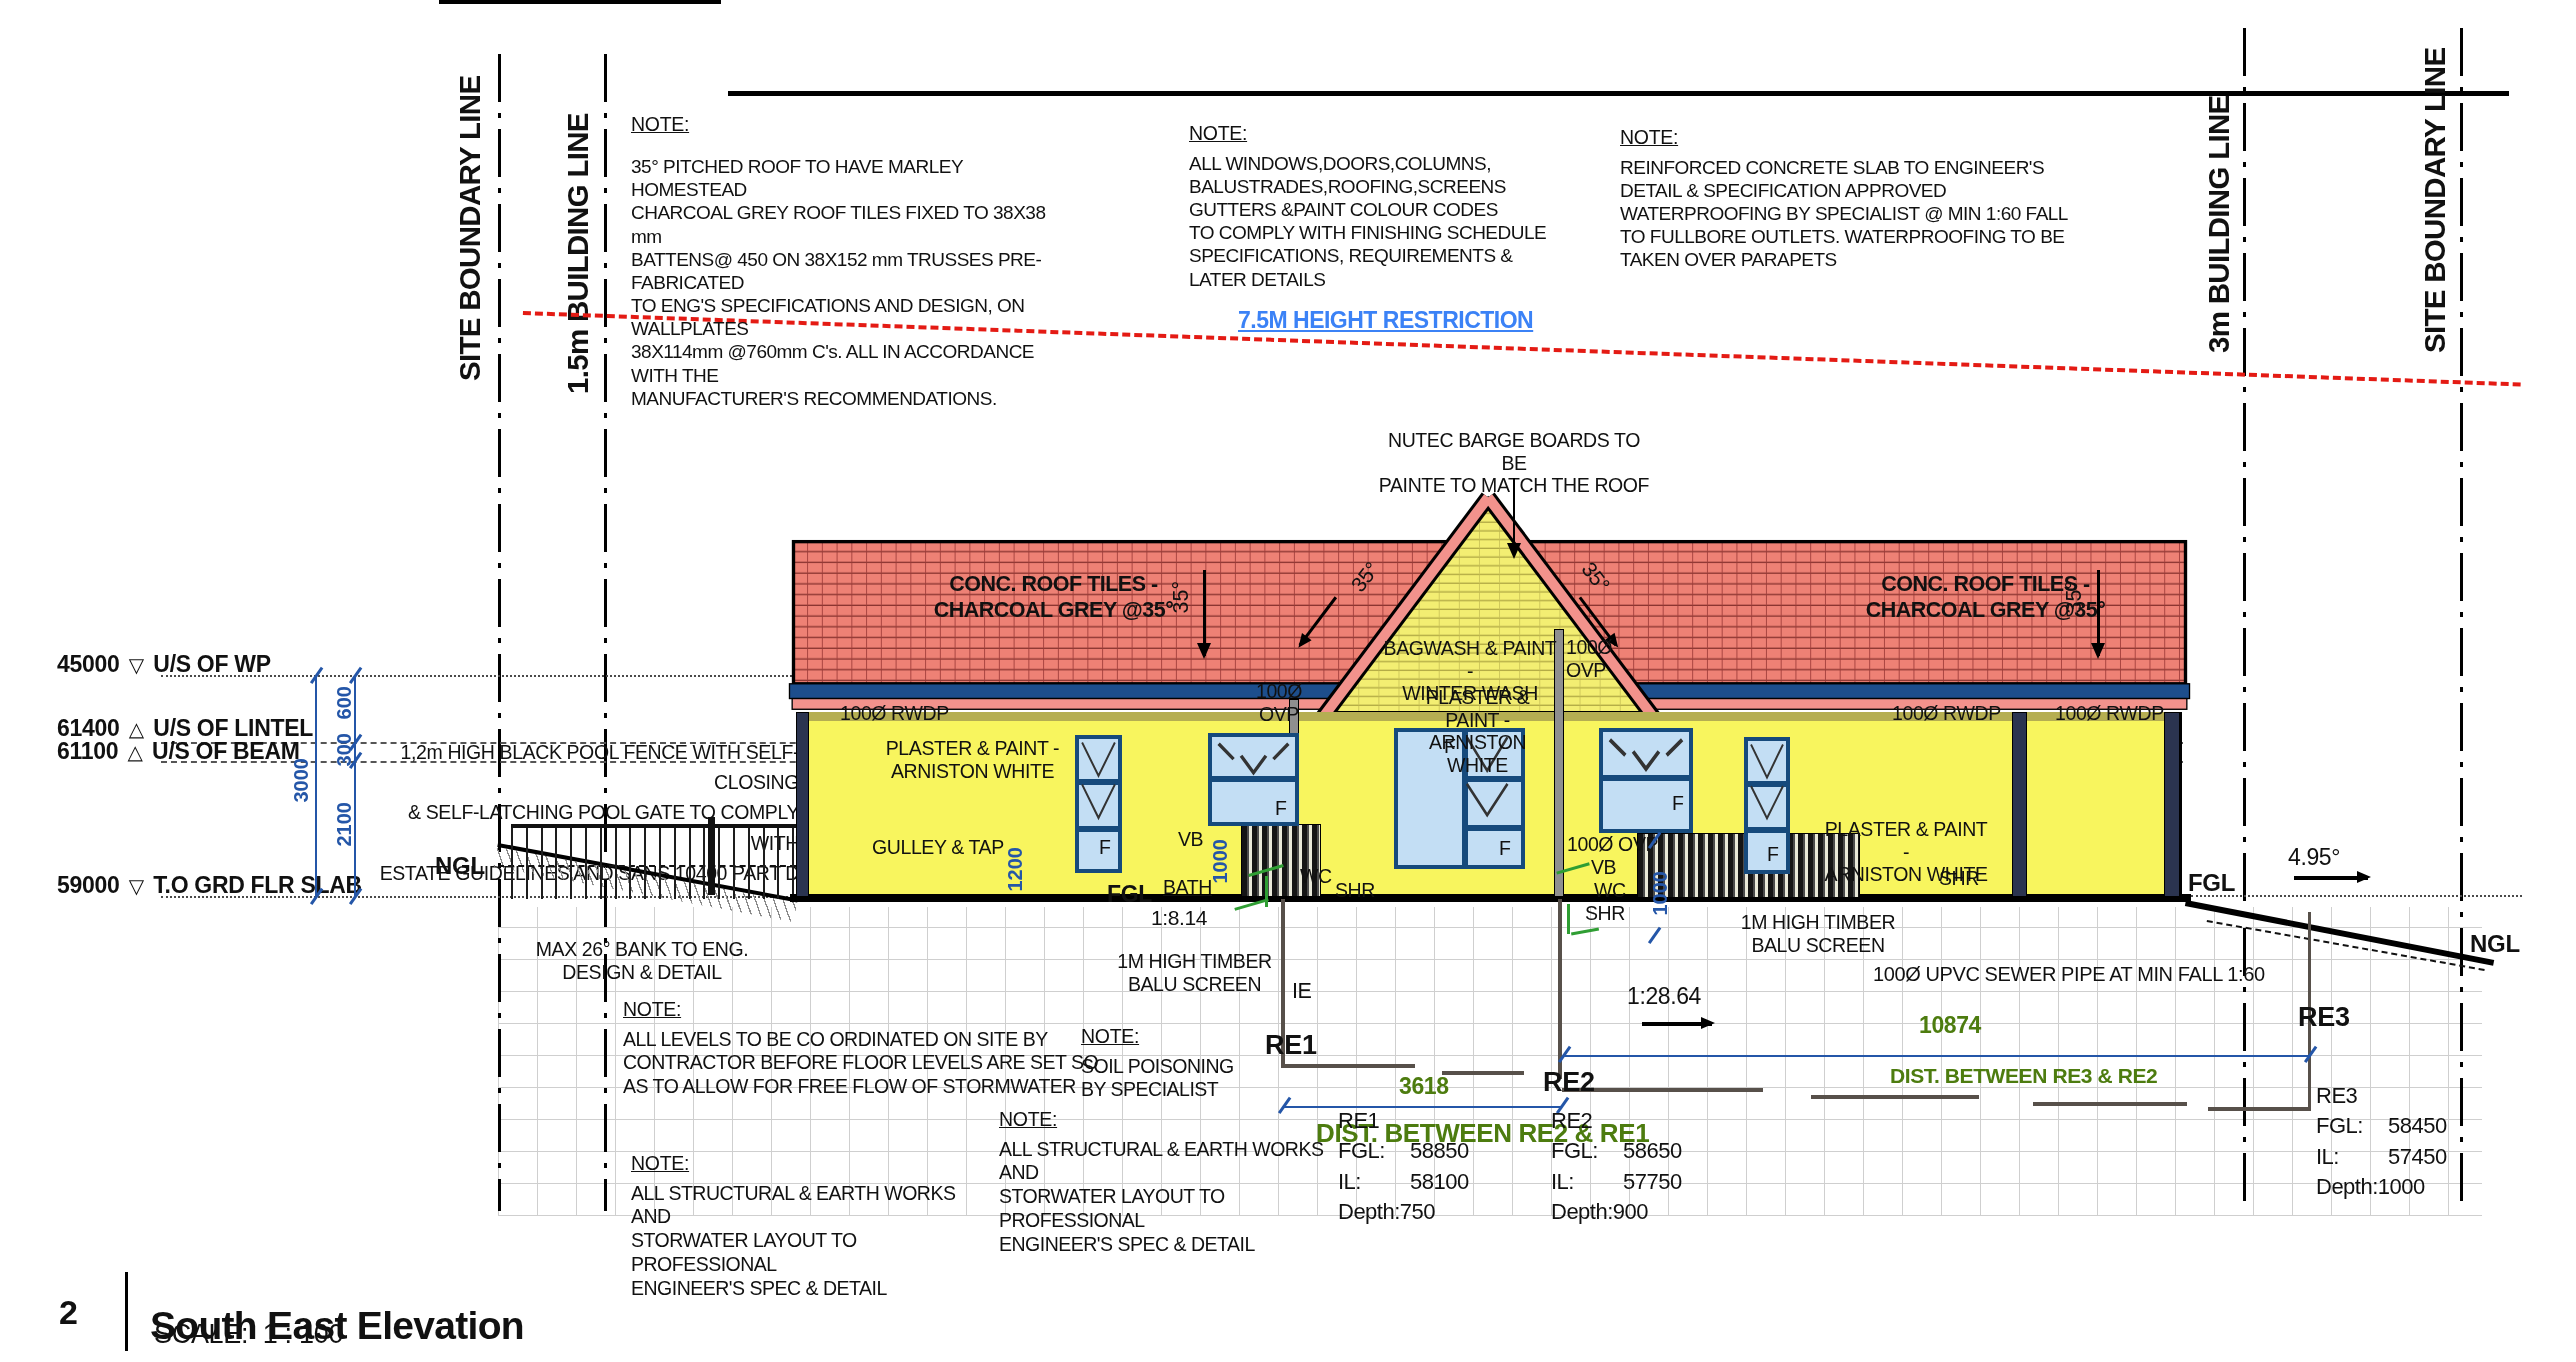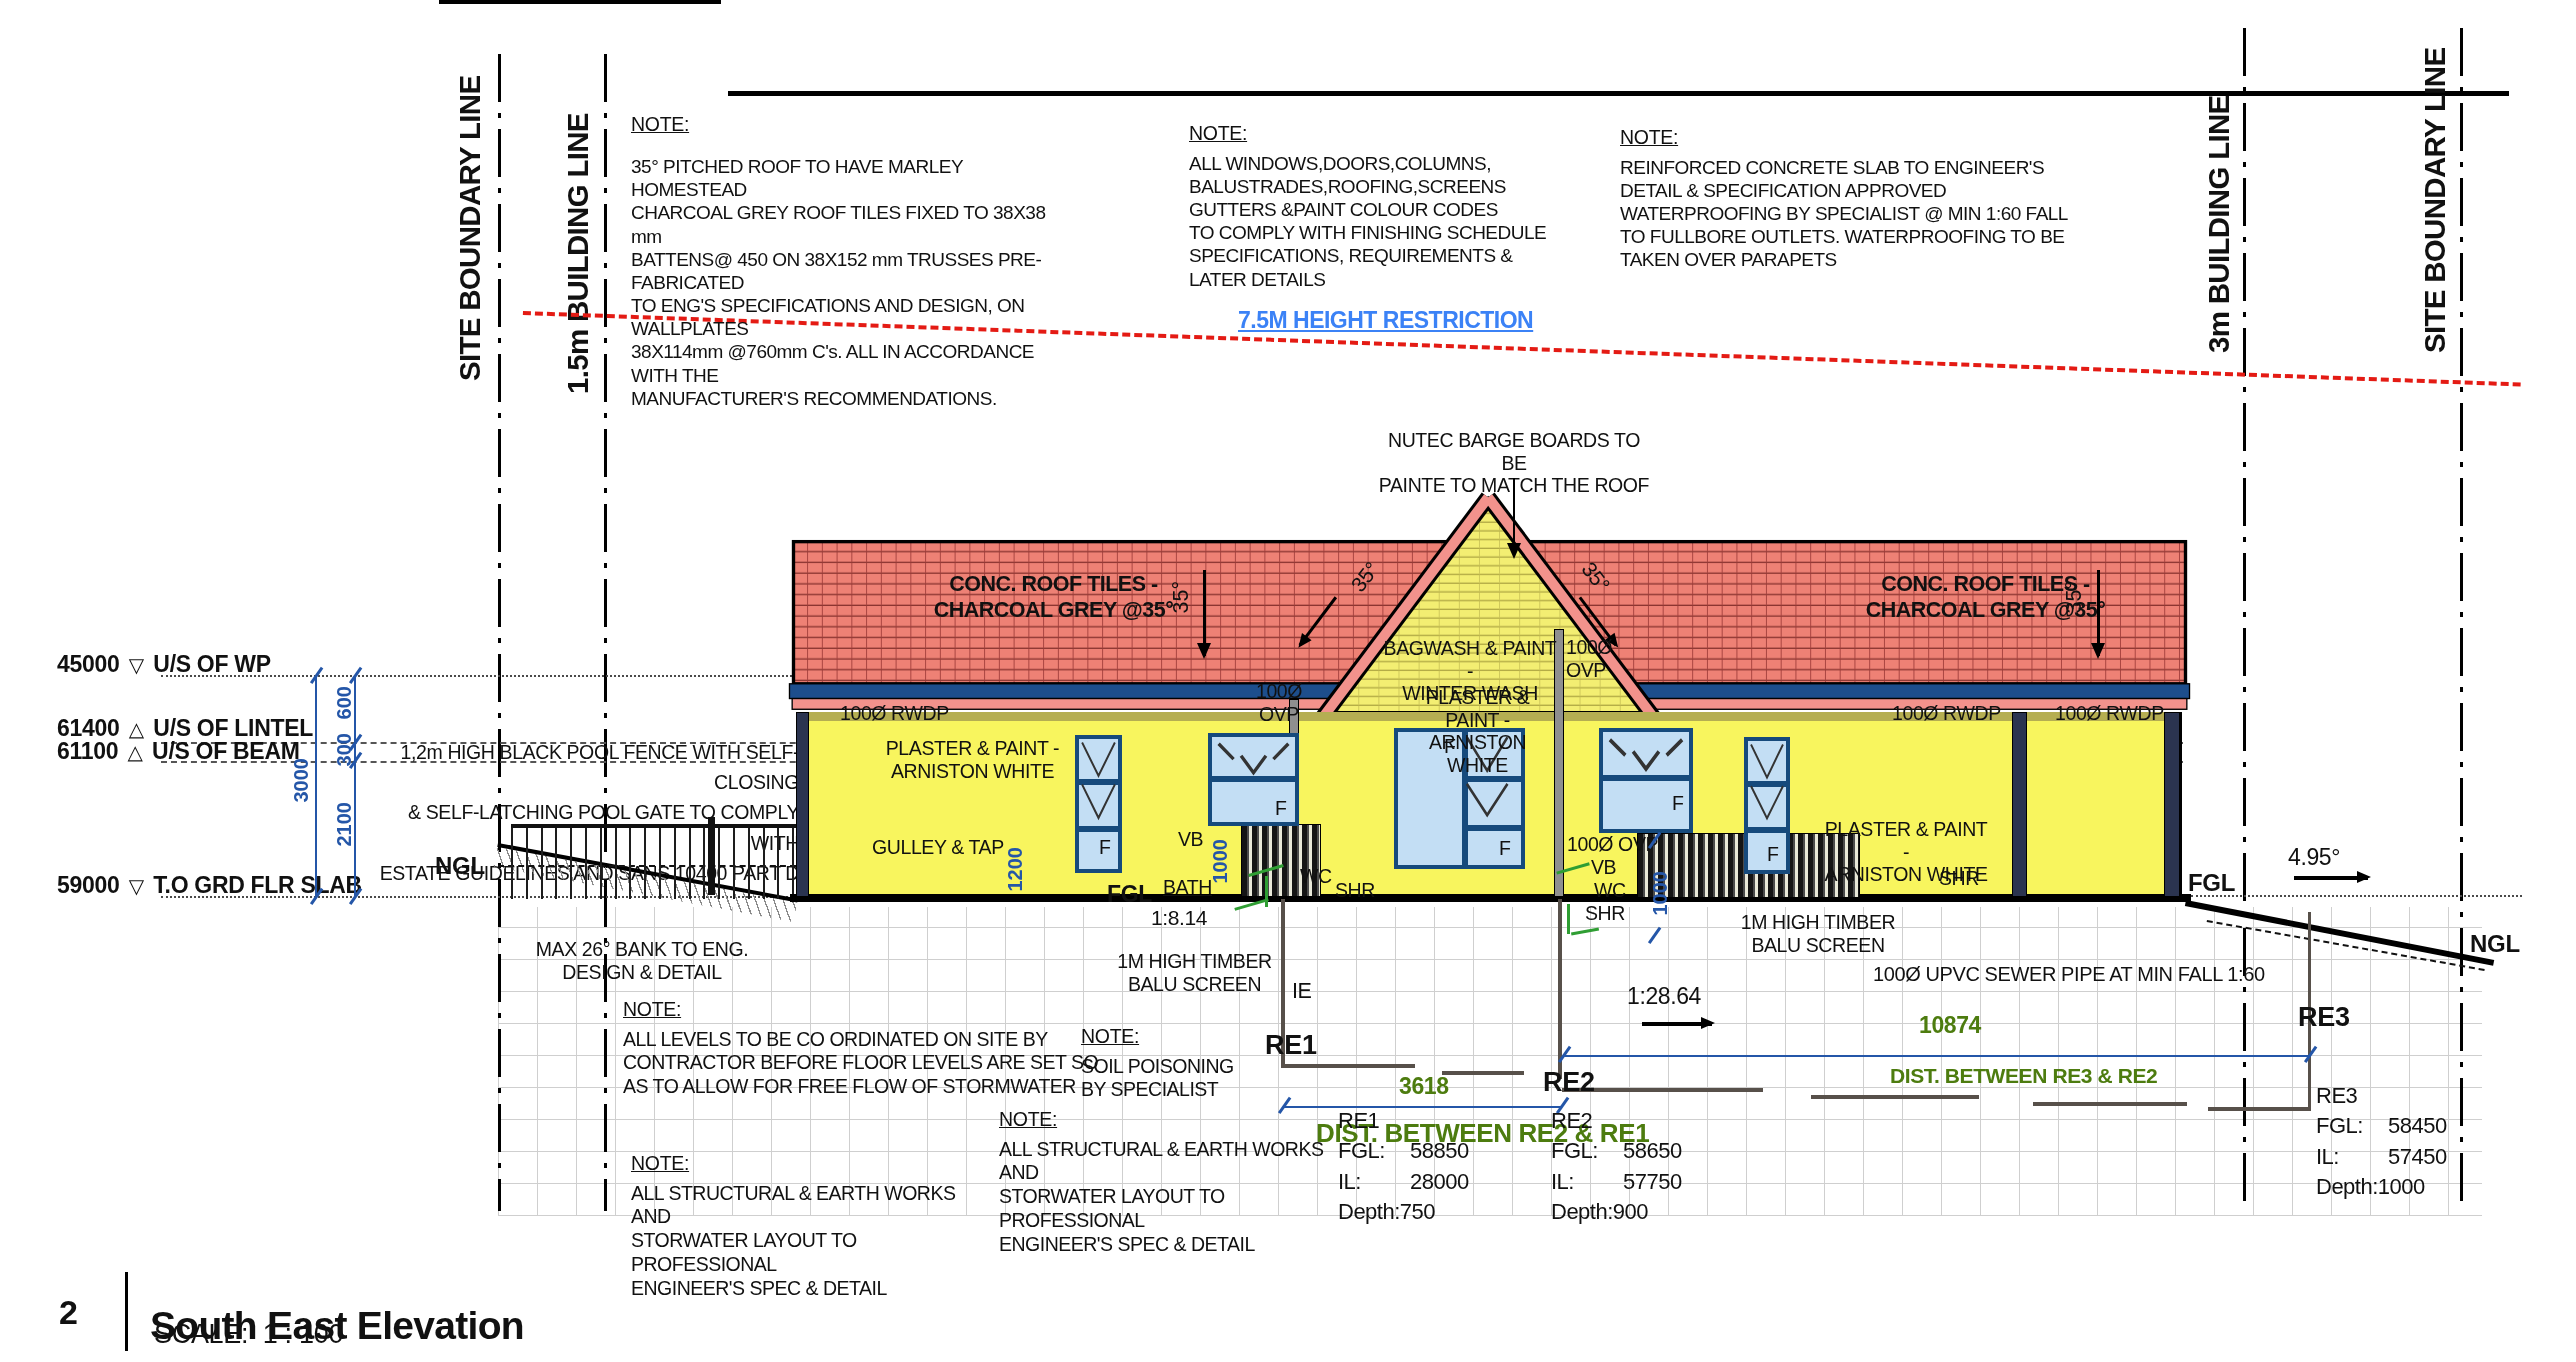--- a/index.html
+++ b/index.html
@@ -324,21 +324,21 @@
   <div class="abs t blue tb" style="left:1316px;top:1118px;font-size:26px;">DIST. BETWEEN RE2 &amp; RE1</div>
   <div class="abs bdim" style="left:1563px;top:1055px;width:746px;"></div>
   <div class="abs tick" style="left:1555px;top:1053px;"></div>
   <div class="abs tick" style="left:2301px;top:1053px;"></div>
   <div class="abs t blue tb" style="left:1919px;top:1012px;font-size:23px;">10874</div>
   <div class="abs t blue tb" style="left:1858px;top:1064px;font-size:21px;margin-left:32px;">DIST. BETWEEN RE3 &amp; RE2</div>
 
   <div class="abs redata" style="left:1338px;top:1106px;">
     <div>RE1</div>
     <div><span class="rek">FGL:</span><span>58850</span></div>
-    <div><span class="rek">IL:</span><span>28000</span></div>
+    <div><span class="rek">IL:</span><span>58100</span></div>
     <div><span>Depth:</span><span>750</span></div>
   </div>
   <div class="abs redata" style="left:1551px;top:1106px;">
     <div>RE2</div>
     <div><span class="rek">FGL:</span><span>58650</span></div>
     <div><span class="rek">IL:</span><span>57750</span></div>
     <div><span>Depth:</span><span>900</span></div>
   </div>
   <div class="abs redata" style="left:2316px;top:1081px;">
     <div>RE3</div>

